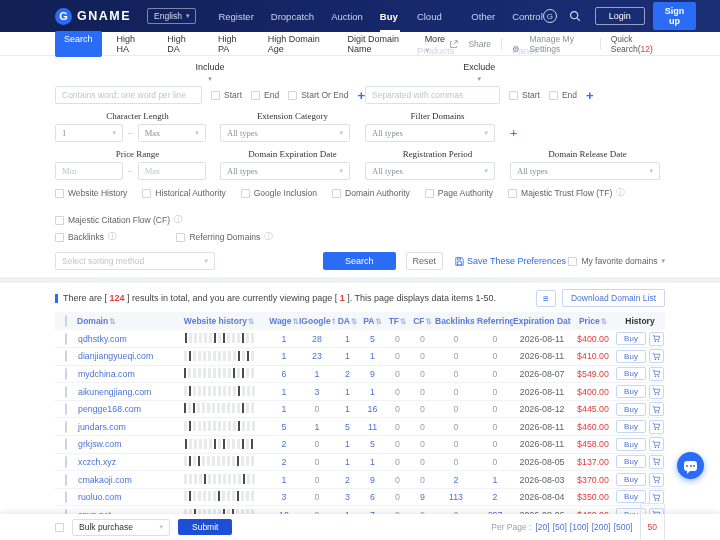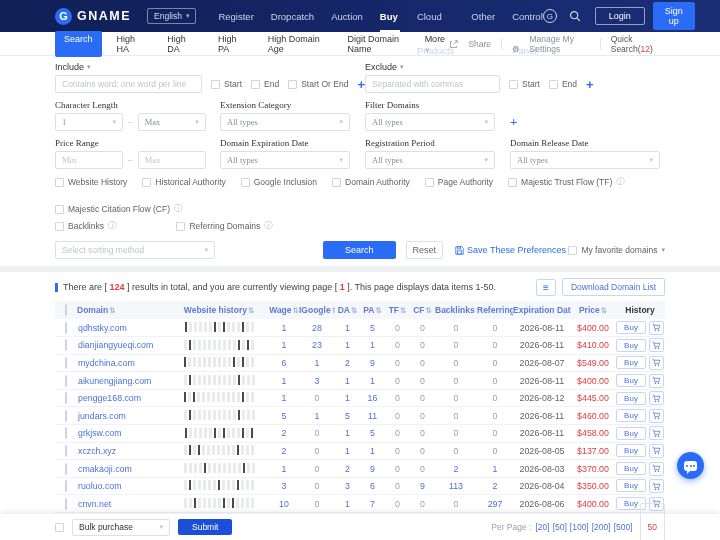--- a/index.html
+++ b/index.html
@@ -14,38 +14,38 @@
   .brand-circle { width:17px; height:17px; border-radius:50%; background:#2a6cf5; color:#fff; font-weight:bold; font-size:11px; display:flex; align-items:center; justify-content:center; }
   .brand-text { color:#fff; font-weight:bold; font-size:12.5px; letter-spacing:1.5px; }
   .lang { margin-left:16px; border:1px solid rgba(255,255,255,.45); border-radius:2px; color:#d6dcf0; font-size:8.5px; padding:2px 6px; display:flex; gap:4px; align-items:center; cursor:pointer; }
   .lang .caret { font-size:7px; color:#aab3d6; }
   .nav { display:flex; margin-left:22px; gap:17px; }
   .nav-item { color:#ccd3ee; font-size:9.5px; height:32px; line-height:34px; cursor:pointer; }
   .nav-item.active { color:#fff; font-weight:bold; border-bottom:2px solid #fff; }
   .hicons { margin-left:auto; display:flex; align-items:center; gap:12px; }
   .globe { width:14px; height:14px; border:1px solid #cdd4ee; border-radius:50%; color:#cdd4ee; font-size:8px; display:flex; align-items:center; justify-content:center; cursor:pointer; }
   .btn-login { margin-left:14px; background:transparent; border:1px solid rgba(255,255,255,.55); color:#fff; font-size:9px; padding:3px 13px; border-radius:2px; cursor:pointer; font-family:inherit; }
-  .btn-signup { margin-left:8px; background:#2a6cf5; border:1px solid #2a6cf5; color:#fff; font-size:9px; padding:3px 11px; border-radius:2px; cursor:pointer; font-family:inherit; }
+  .btn-signup { margin-left:8px; background:#2a6cf5; border:1px solid #2a6cf5; color:#fff; font-size:9px; padding:3px 11px; border-radius:2px; cursor:pointer; font-family:inherit;font-weight:bold; }
 
   
   .tabbar { height:24px; background:#fff; border-bottom:1px solid #e7eaf1; }
   .tabbar .wrap { display:flex; align-items:center; height:24px; }
   .tab { font-size:9px; color:#333; padding:3px 9px; margin-right:6px; border-radius:2px; cursor:pointer; }
   .tab.active { background:#2a6cf5; color:#fff; }
   .tab-more { font-size:9px; color:#333; cursor:pointer; }
   .tab-more .caret { font-size:7px; color:#999; }
   .tab-right { margin-left:auto; display:flex; align-items:center; gap:10px; color:#8a8f9b; font-size:8.5px; }
   .tab-link { display:flex; align-items:flex-end; gap:10px; cursor:pointer; }
   .tab-right .divider { width:1px; height:12px; background:#e3e6ec; }
   .quick { color:#555; cursor:pointer; }
   .quick .red { color:#e03e3e; }
 
   
   .filterwrap { background:#fff; padding:6px 0 7px; }
-  .f-label { font-size:9px; color:#333; margin-bottom:3px; display:flex; align-items:center; gap:3px; }
+  .f-label { font-size:9px; color:#333; margin-bottom:3px; display:flex; align-items:center; gap:3px;flex-direction:column; }
   .f-label .caret { font-size:7px; color:#999; }
   .f-row { display:flex; margin-bottom:7px; }
   .grid4 { display:grid; grid-template-columns:165px 145px 145px 155px;font-family:Liberation Serif, serif; }
   input.f-input { height:18px; border:1px solid #dcdfe6; border-radius:2px; padding:0 6px; font-size:8.5px; color:#606266; font-family:inherit; outline:none; }
   input.f-input::placeholder { color:#c0c4cc; }
   .select { height:18px; border:1px solid #dcdfe6; border-radius:2px; padding:0 6px; font-size:8.5px; color:#8a8f99; display:flex; align-items:center; justify-content:space-between; cursor:pointer; background:#fff; }
   .select .caret { font-size:7px; color:#c0c4cc; }
   .ckrow { display:flex; align-items:center; gap:4px; font-size:8.5px; color:#606266; cursor:pointer; white-space:nowrap; }
   .ckbox { width:9px; height:9px; border:1px solid #cfd3dc; border-radius:1px; background:#fff; flex:0 0 auto; }
   .plus { color:#2a6cf5; font-weight:bold; font-size:13px; line-height:1; cursor:pointer; }

